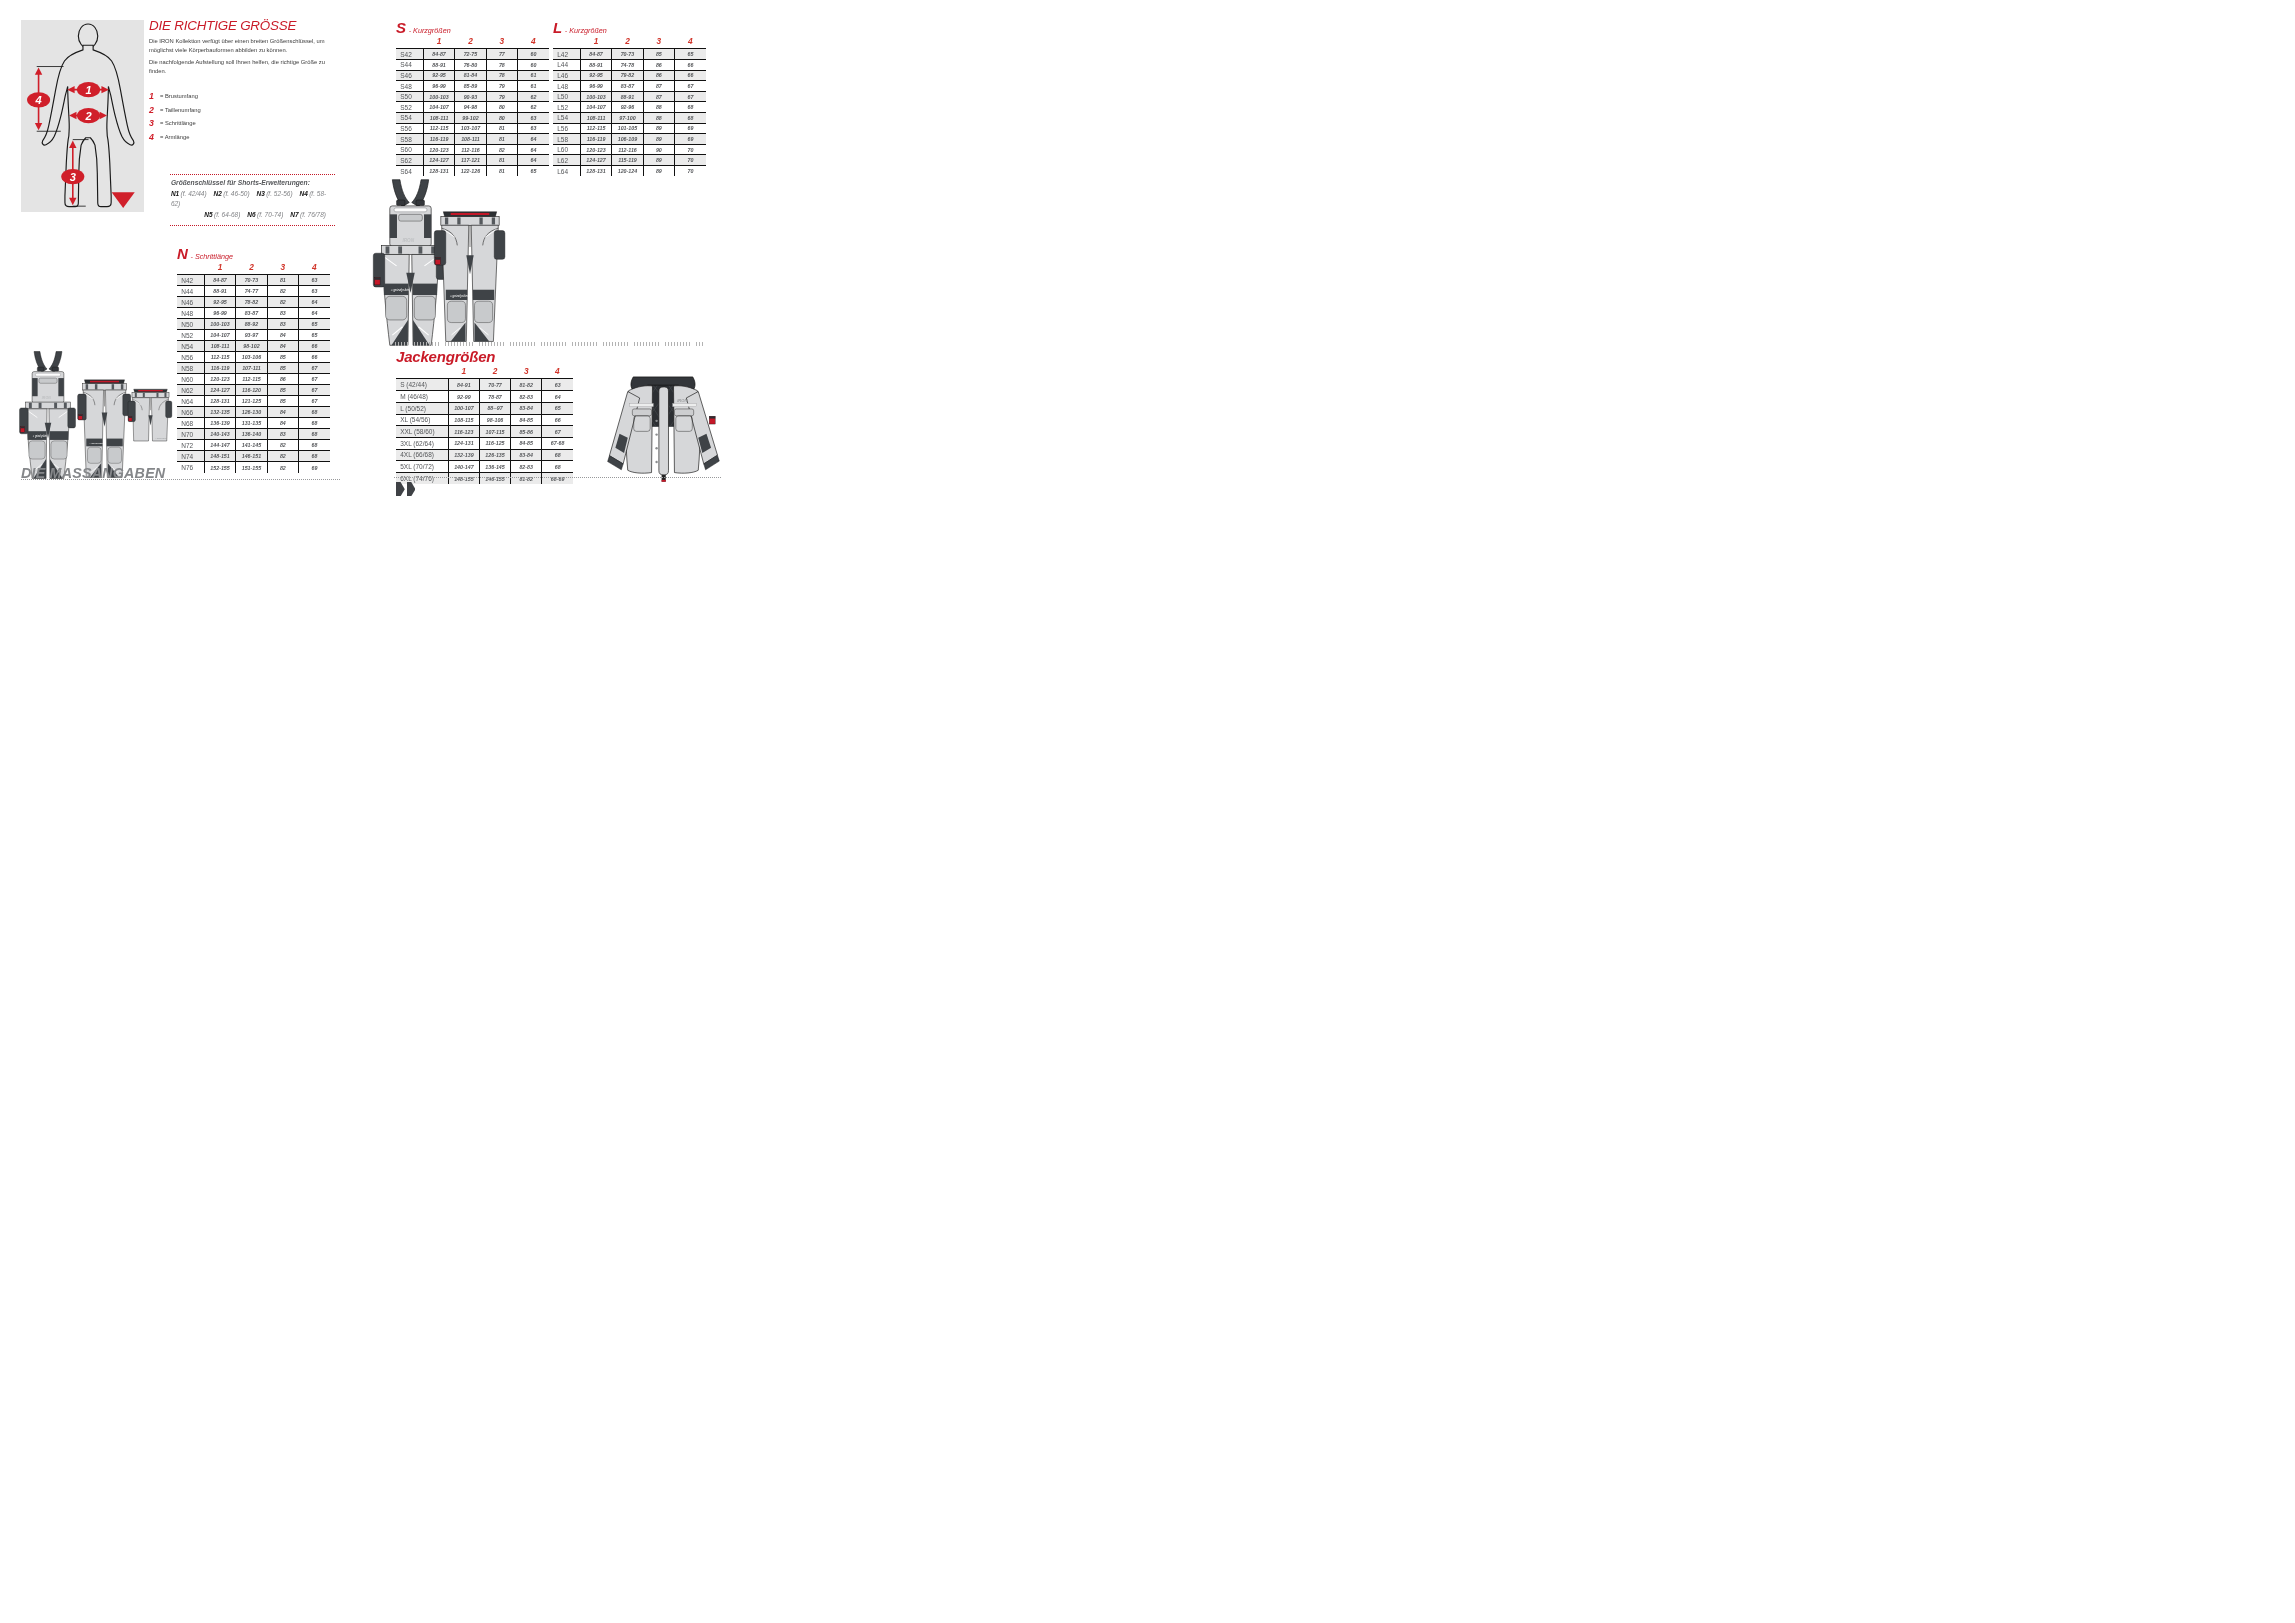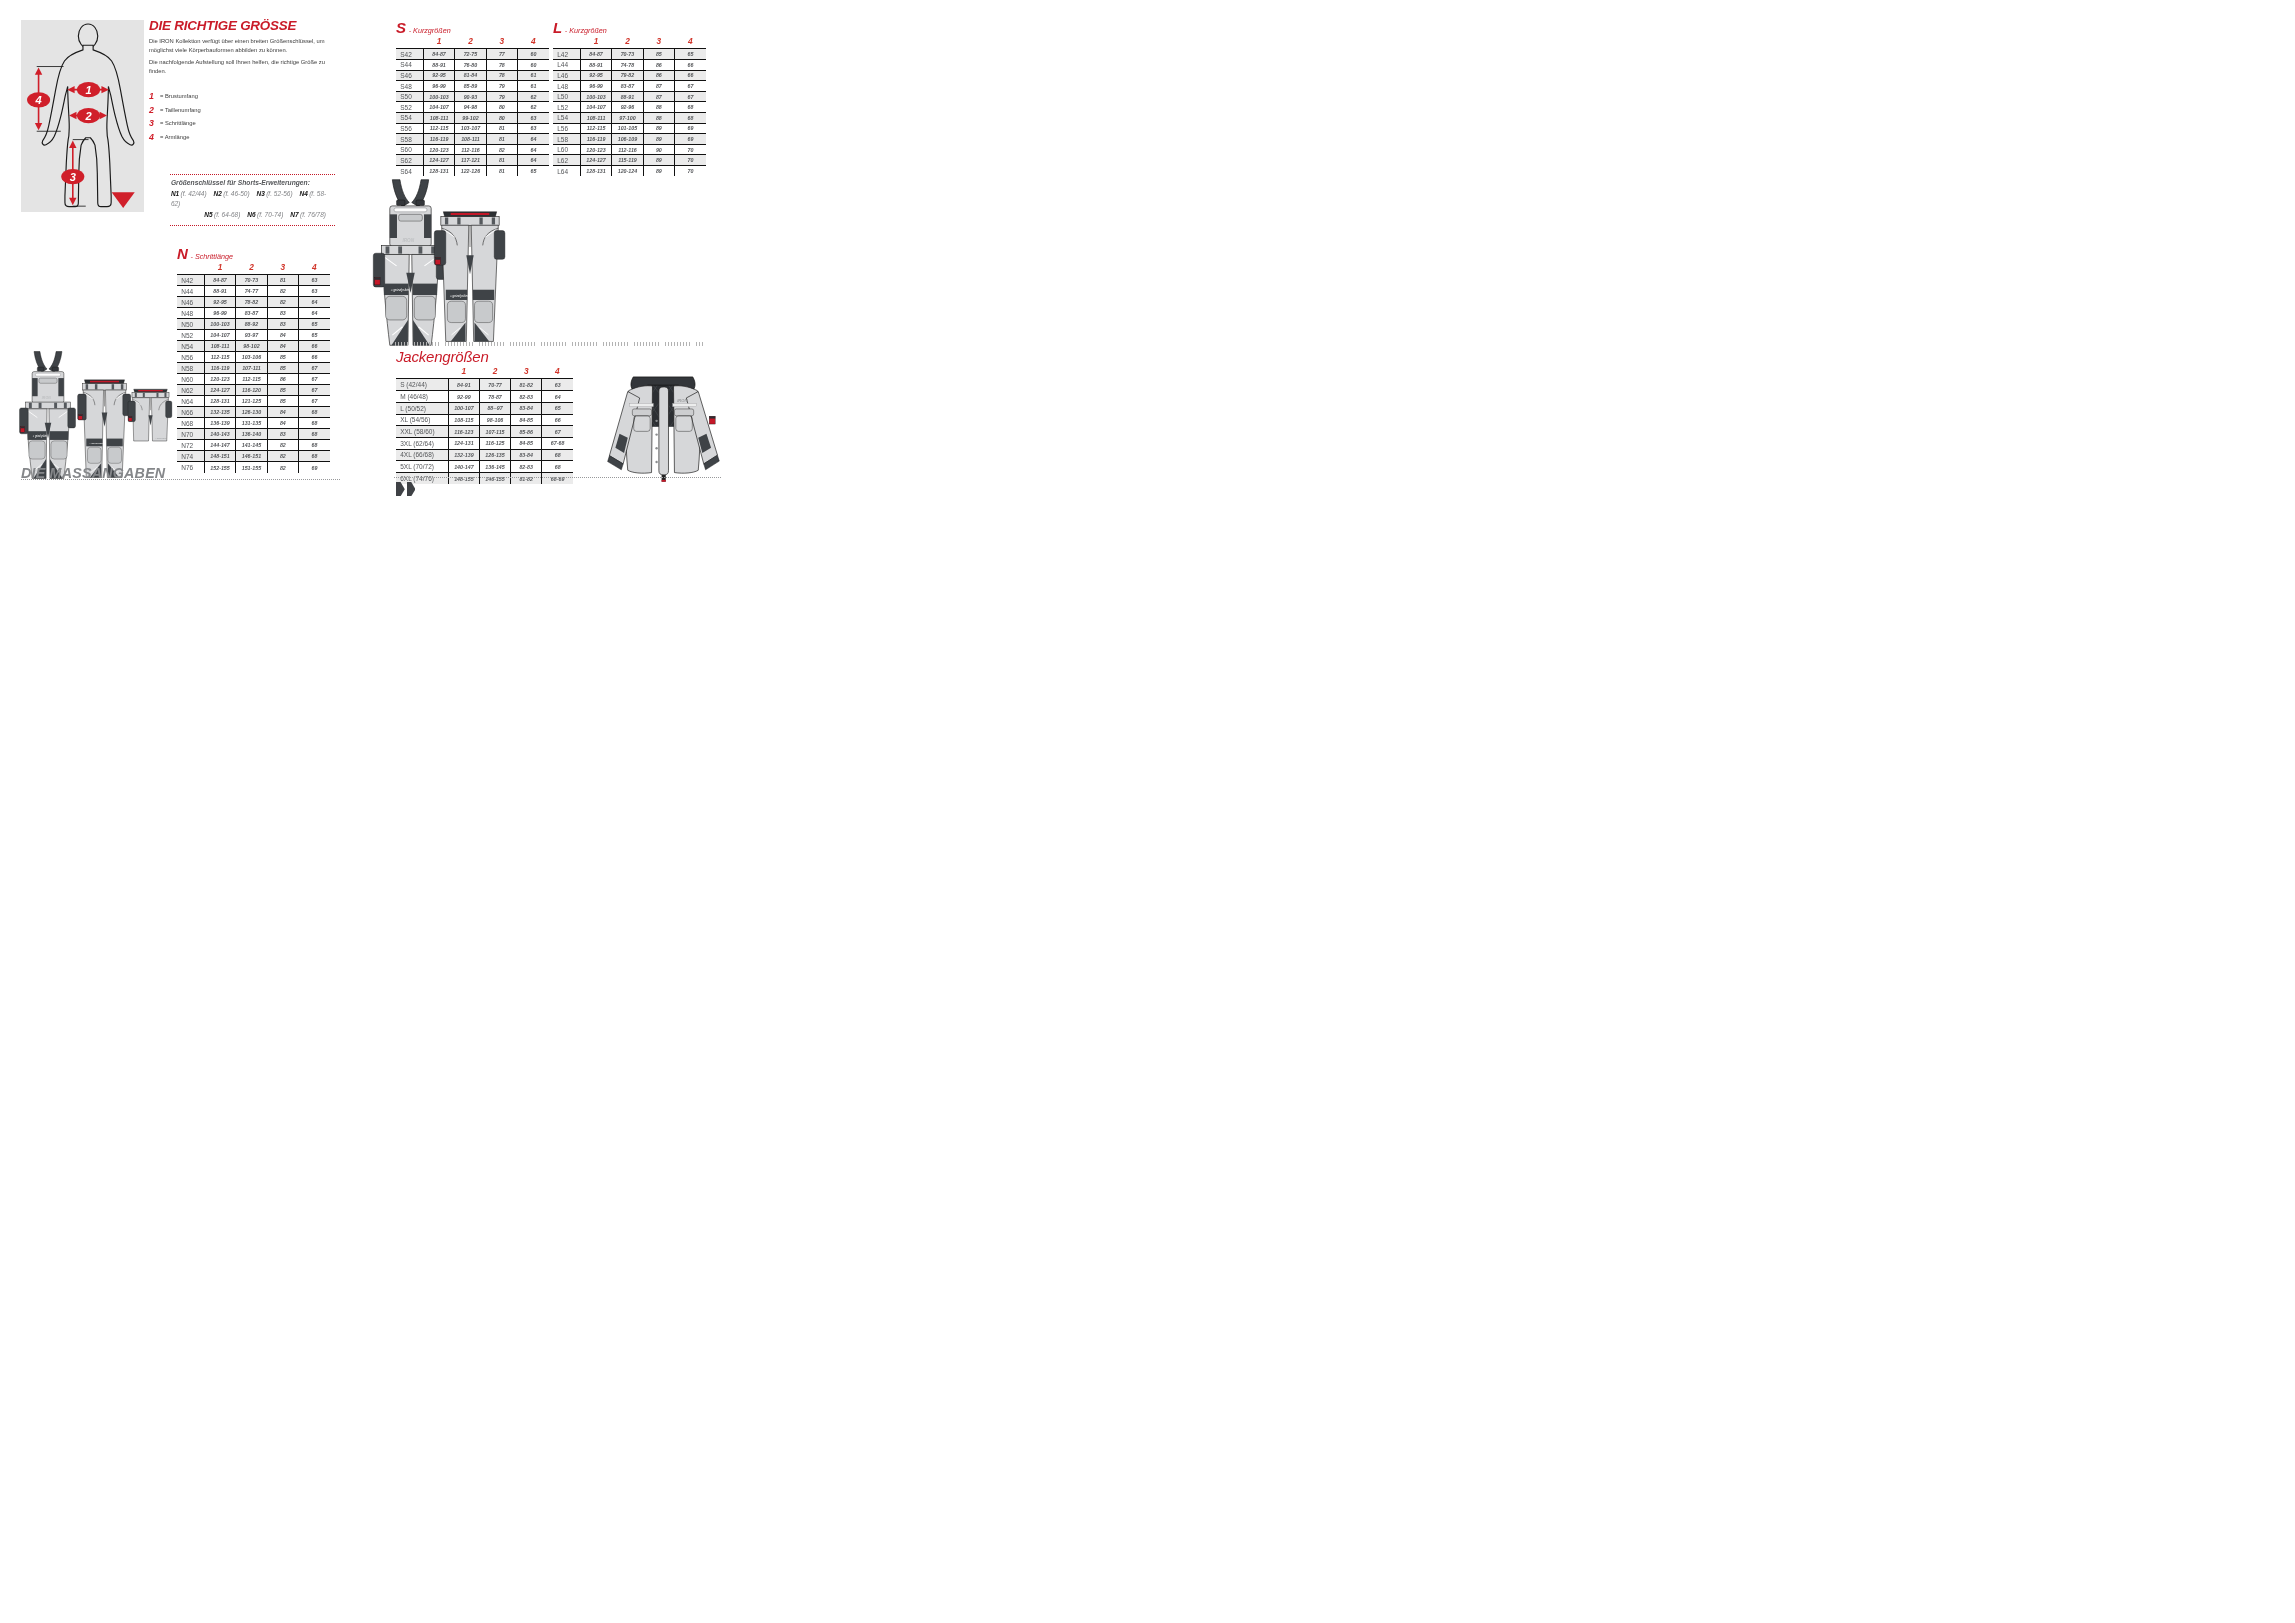--- a/index.html
+++ b/index.html
@@ -1,41 +1,41 @@
 <!DOCTYPE html>
 <html style="font-size:7.4px"><head>
 <meta charset="utf-8">
 <style>
   html,body{margin:0;padding:0;background:#fff;}
   #page{position:relative;width:726px;height:513px;background:#fff;overflow:hidden;
         font-family:"Liberation Sans",sans-serif;}
   .abs{position:absolute;}
 
   
-  .main-title{font-size:13.4px;font-weight:bold;font-style:italic;color:#c91b28;letter-spacing:-0.2px;}
+  .main-title{font-size:13.4px;font-weight:normal;font-style:italic;color:#c91b28;letter-spacing:-0.2px;}
   .intro{width:189px;font-size:5.8px;line-height:1.55;color:#3c3c3c;}
   .legend-item{display:flex;align-items:center;margin-bottom:3.7px;}
   .legend-num{width:11px;font-size:8.8px;font-weight:bold;font-style:italic;color:#d01f2a;}
   .legend-label{font-size:5.8px;color:#3c3c3c;}
 
   
   .shorts-box{width:163px;border-top:1.9px dotted #c41828;border-bottom:1.9px dotted #c41828;
               padding:4.2px 0.9px 4.6px 0.9px;}
   .shorts-title{font-size:6.7px;font-weight:bold;font-style:italic;color:#55575a;margin-bottom:2.8px;}
   .shorts-row{font-size:6.5px;font-style:italic;line-height:1.6;}
   .shorts-row.r2{text-align:right;padding-right:2.8px;}
   .sk-code{font-weight:bold;color:#121212;margin-right:1.4px;}
   .sk-range{color:#808285;margin-right:5.1px;}
 
   
   .tbl-title{display:flex;align-items:baseline;gap:3.2px;color:#c91b28;font-style:italic;font-weight:bold;}
   .tbl-title .letter{font-size:13px;letter-spacing:-0.5px;}
   .tbl-title .letter.big{font-size:15px;}
   .tbl-title .sublabel{font-size:7.2px;font-weight:normal;}
-  .jacken-title{font-size:15px;font-weight:normal;font-style:italic;color:#c91b28;letter-spacing:-0.2px;}
+  .jacken-title{font-size:15px;font-weight:bold;font-style:italic;color:#c91b28;letter-spacing:-0.2px;}
 
   table.size-table{border-collapse:collapse;table-layout:fixed;}
   table.size-table thead th{color:#d13429;font-style:italic;font-weight:bold;font-size:8.3px;
        text-align:center;vertical-align:bottom;padding:0 0 2.3px 0;height:10.2px;border:none;}
   table.size-table tbody th,table.size-table tbody td{border-top:1.4px solid #111;}
   table.size-table tbody tr:first-child th,table.size-table tbody tr:first-child td{border-top:0.9px solid #111;}
   table.size-table tbody tr:nth-child(odd){background:#ebebeb;}
   table.size-table tbody td{border-left:0.9px solid #111;font-style:italic;font-weight:bold;
        color:#55575a;font-size:5.3px;text-align:center;}
   table.size-table tbody th{font-weight:400;color:#55575a;font-size:6.5px;text-align:left;padding-left:4.2px;}

